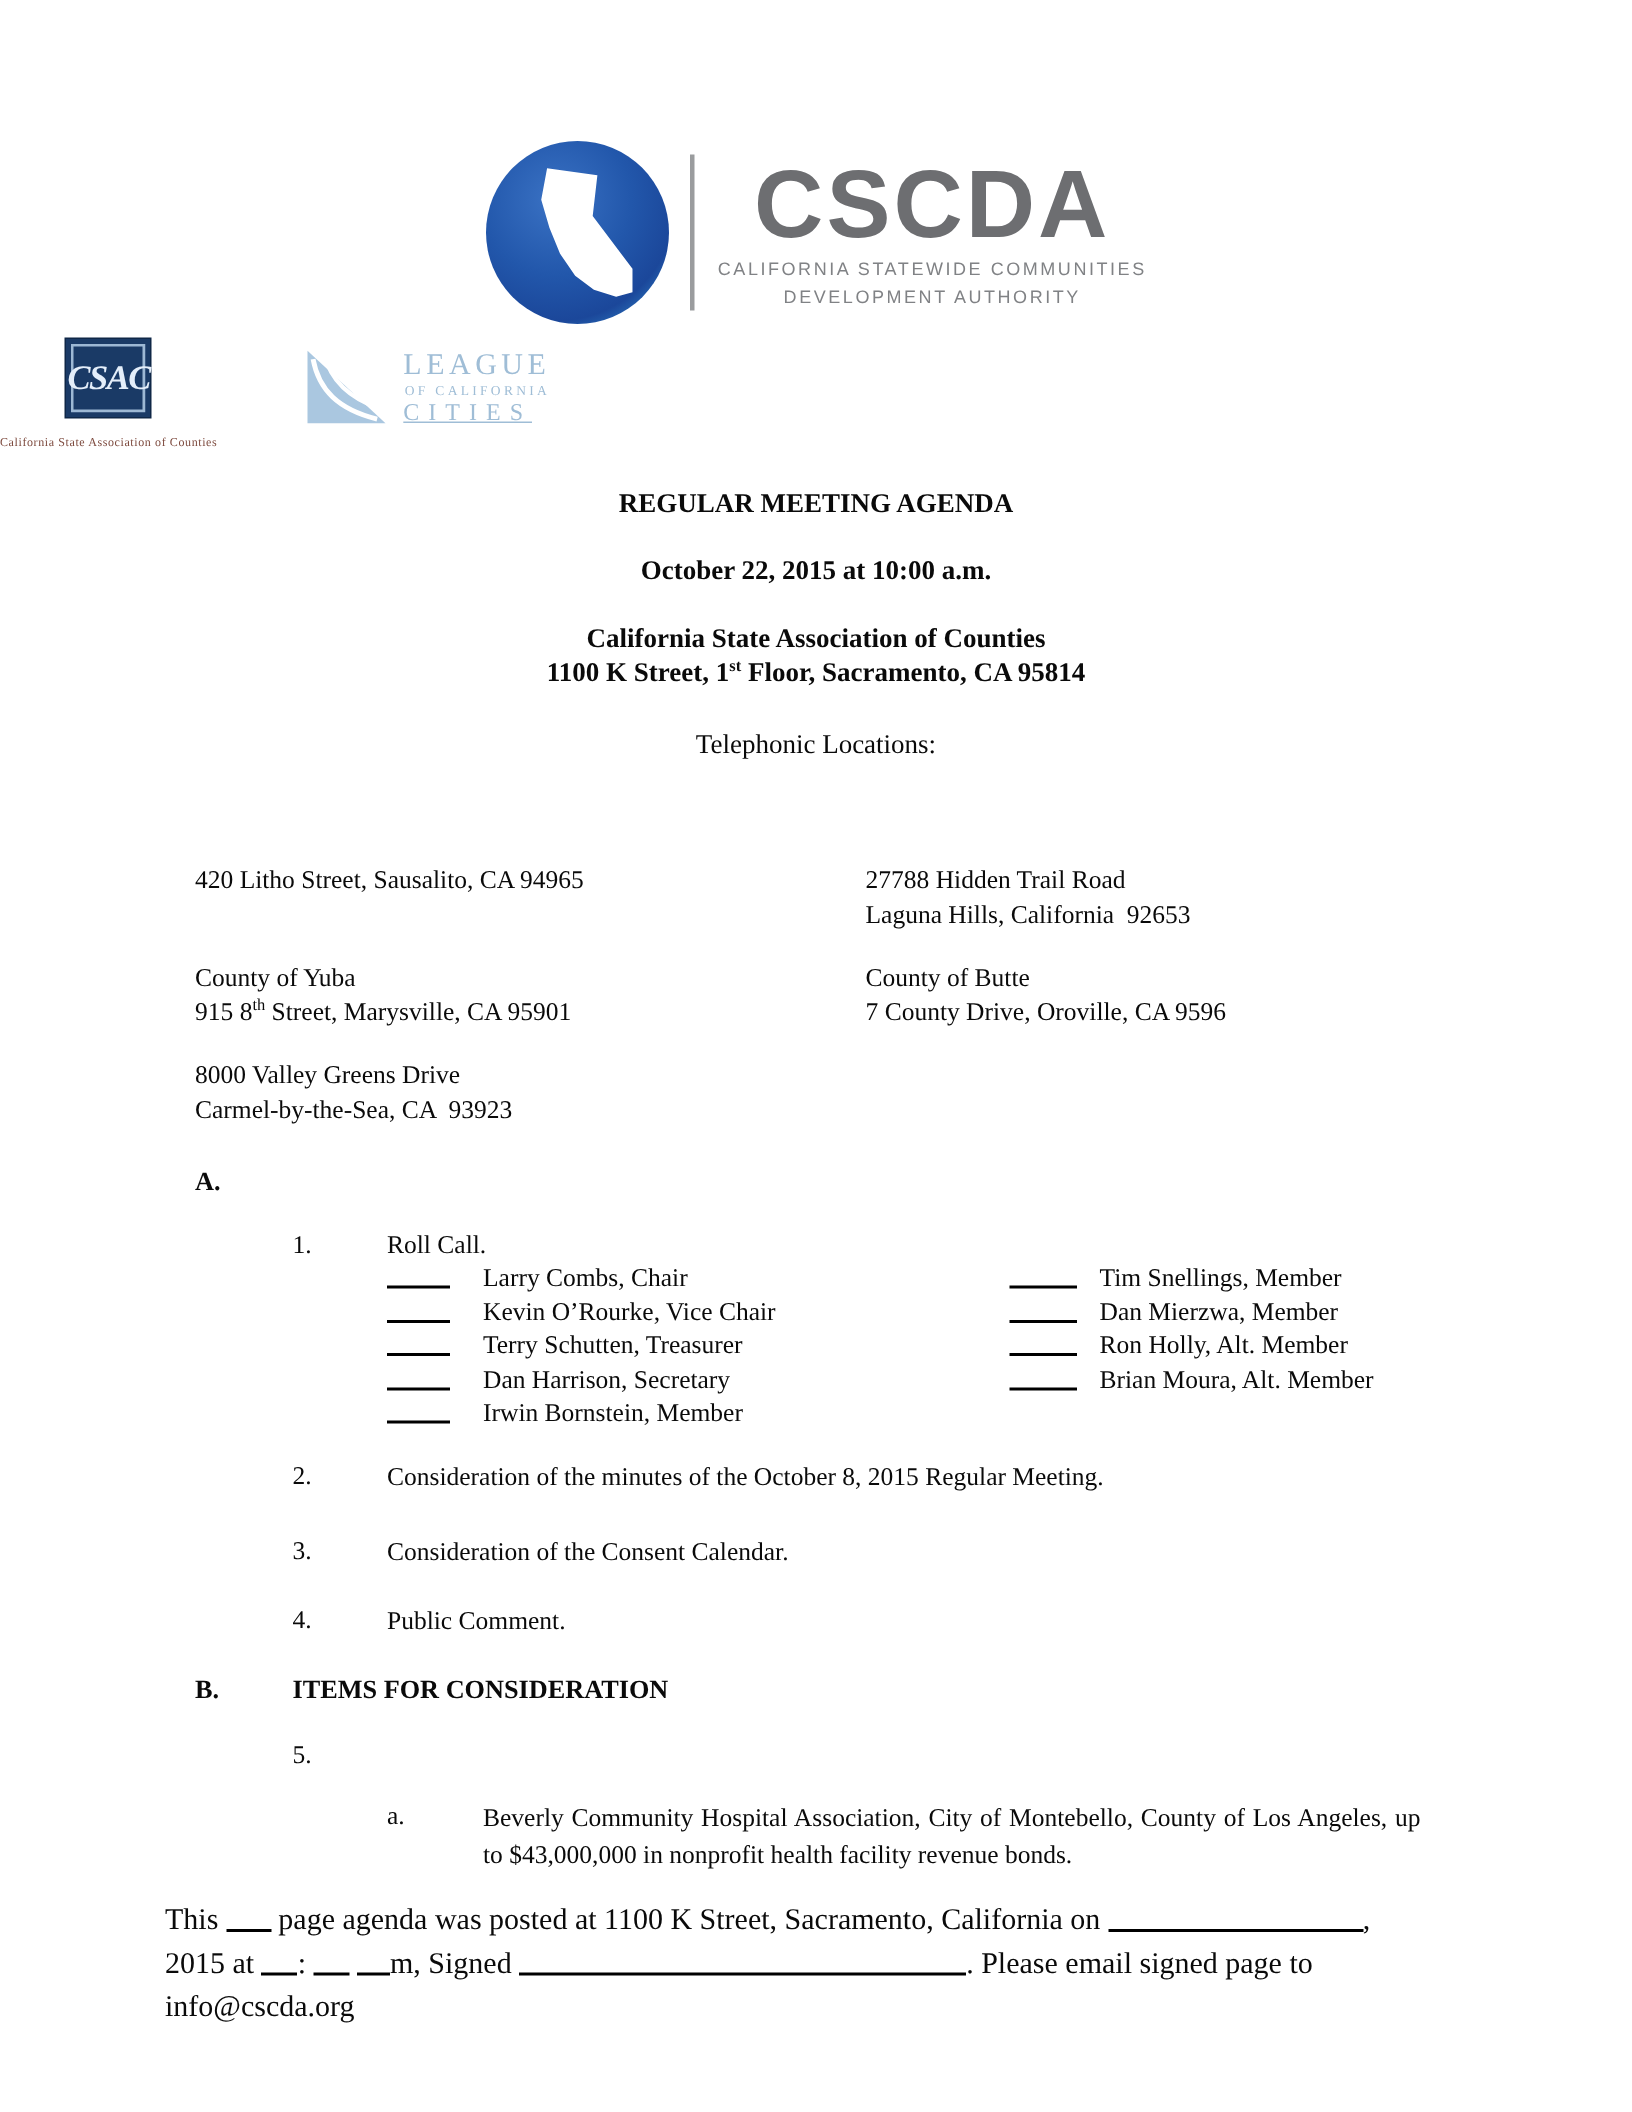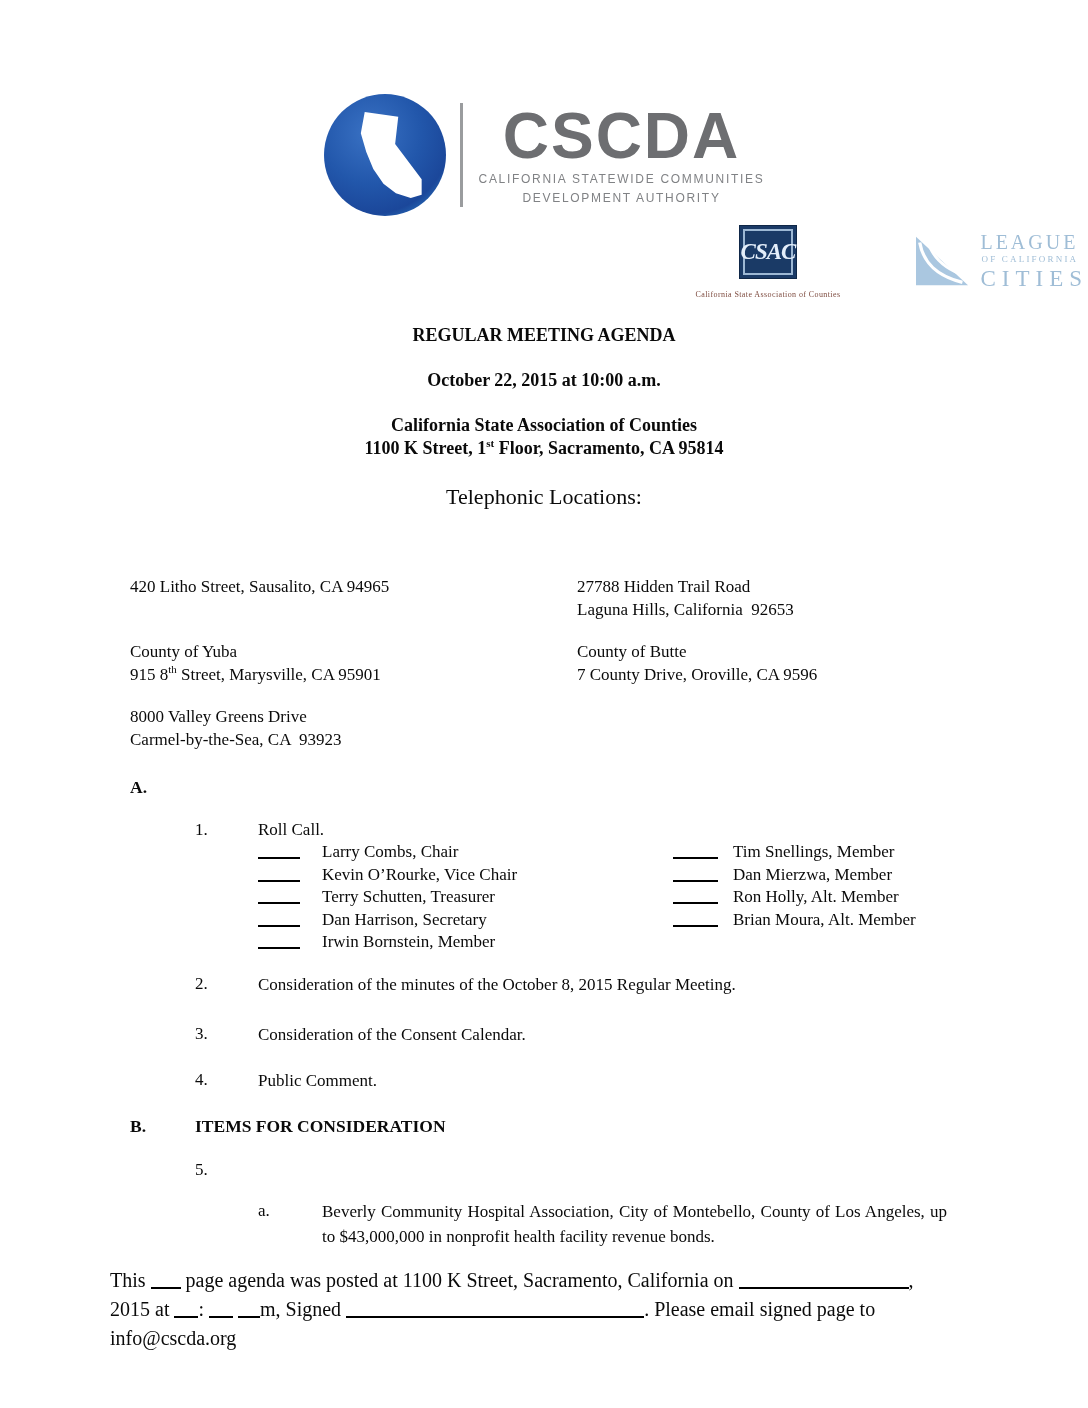--- a/index.html
+++ b/index.html
@@ -31,48 +31,48 @@
     font-size:64px; font-weight:bold; color:#6d6e71;
     letter-spacing:2px; line-height:1.05; white-space:nowrap;
   }
   .logo-sub {
     font-family:"Liberation Sans", sans-serif;
     font-size:12px; color:#808285; letter-spacing:1.7px;
     line-height:1.55; text-align:center; white-space:nowrap;
   }
 
   
-  .partners { display:flex; justify-content:flex-end; align-items:flex-start; gap:74px; margin-top:10px; height:68px; }
+  .partners { display:flex; justify-content:flex-start; align-items:flex-start; gap:58px; margin-top:10px; height:68px; }
   .csac { display:flex; flex-direction:column; align-items:center; }
   .csac-box {
     width:56px; height:52px; background:#1a3a66;
     border:3px solid #1a3a66; outline:1px solid #0f2747;
     display:flex; align-items:center; justify-content:center;
     box-shadow: inset 0 0 0 2px #9db8d4;
   }
   .csac-acronym {
     color:#e4eefa; font-style:italic; font-weight:bold;
     font-size:23px; letter-spacing:-1px; line-height:1;
     font-family:"Liberation Serif", serif; transform:translateY(-1px);
   }
   .csac-caption { font-size:8px; color:#7d4a3e; margin-top:5px; letter-spacing:0.4px; white-space:nowrap; }
   .league { display:flex; align-items:center; gap:10px; padding-top:6px; }
   .league svg { width:56px; height:52px; }
   .league-text { color:#9fbdd6; line-height:1; }
   .league-l1 { font-size:20px; letter-spacing:3px; }
   .league-l2 { font-size:9px; letter-spacing:2.2px; margin:3px 0 3px 1px; }
-  .league-l3 { font-size:23px; letter-spacing:6px; }
+  .league-l3 { font-size:16px; letter-spacing:6px;text-decoration:underline; }
 
   
   .h-center { text-align:center; }
   .bold { font-weight:bold; }
   .h-title { margin-top:30px; font-size:18px; }
   .h-datetime { margin-top:22px; font-size:18px; }
   .h-venue { margin-top:22px; font-size:18px; line-height:23px; }
-  .h-tel { margin-top:25px; font-size:22px; }
+  .h-tel { margin-top:25px; font-size:18px; }
   sup { font-size:11px; vertical-align:super; line-height:0; }
 
   
   .addresses { margin:67px 141px 0 130px; }
   .addr-row { display:flex; margin-bottom:19px; }
   .addr-col-left { width:447px; flex:0 0 auto; }
   .addr-col-right { flex:1; }
   .pre { white-space:pre-wrap; }
 
   

